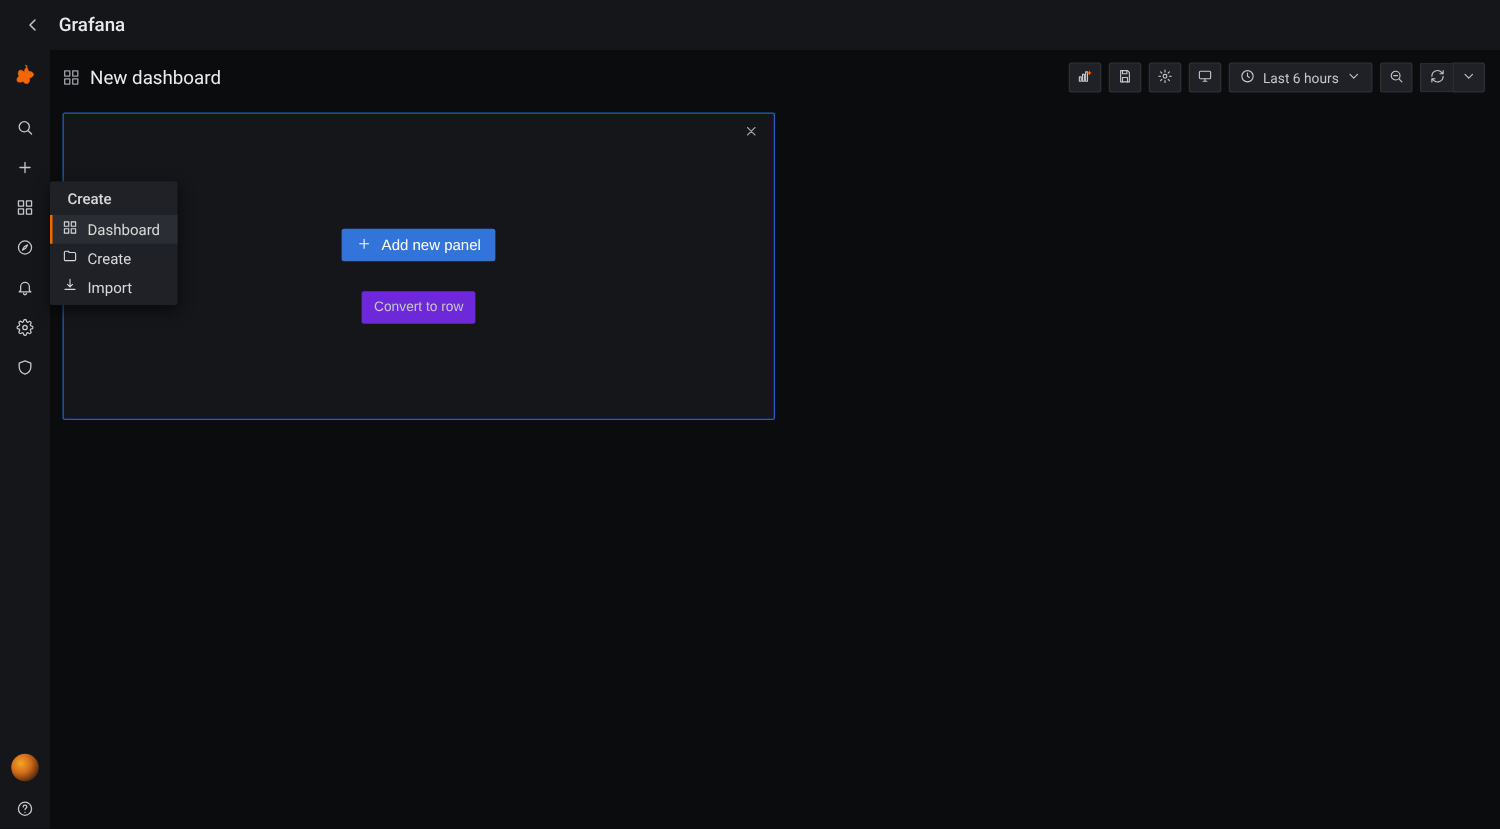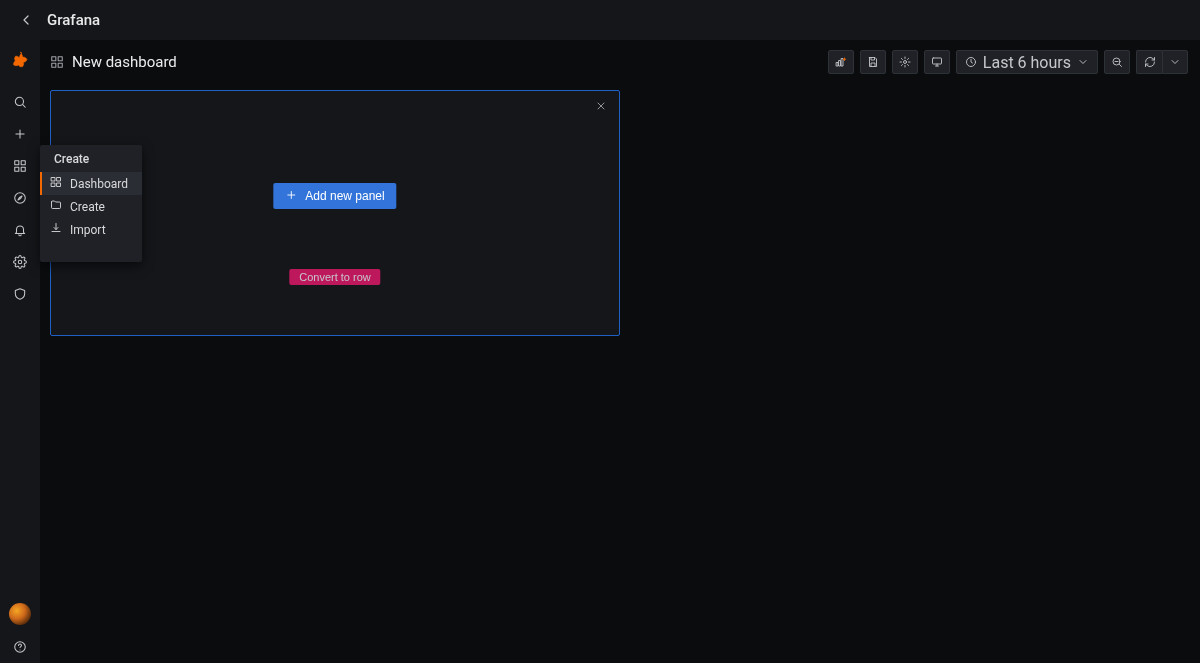--- a/index.html
+++ b/index.html
@@ -65,21 +65,21 @@
     display: flex; align-items: center; gap: 6px;
   }
   .btn {
     height: 24px; min-width: 26px;
     background: #1f2126;
     border: 1px solid #2c3235;
     border-radius: 2px;
     display: inline-flex; align-items: center; justify-content: center;
     padding: 0 6px; gap: 6px;
     color: #c7c7cb; cursor: pointer;
-    font-size: 16px;
+    font-size: 11px;
   }
   .btn-group { display:inline-flex; }
   .btn-group .btn { border-radius: 0; border-right-width: 0; }
   .btn-group .btn:first-child { border-top-left-radius: 2px; border-bottom-left-radius: 2px; }
   .btn-group .btn:last-child  { border-top-right-radius: 2px; border-bottom-right-radius: 2px; border-right-width:1px; }
 
   
   .panel-placeholder {
     position: absolute; top: 90px; left: 50px;
     width: 570px; height: 246px;
@@ -99,33 +99,33 @@
   }
   .add-panel-btn {
     background: #3274d9;
     color: #fff;
     border: none; border-radius: 2px;
     height: 26px; padding: 0 12px;
     display: inline-flex; align-items: center; gap: 8px;
     font-size: 12px; font-weight: 500; cursor: pointer;
   }
   .convert-row-btn {
-    background: #be185d; color: #c7c7cb;
+    background: #6d28d9; color: #c7c7cb;
     border: none; border-radius: 2px;
-    height: 16px; padding: 0 10px; font-size: 11px; cursor: pointer; margin-top: 36px;
+    height: 26px; padding: 0 10px; font-size: 11px; cursor: pointer;
   }
 
   
   .flyout {
     position: absolute; top: 145px; left: 40px;
     width: 102px;
     background: #1f2126;
     border-radius: 2px;
     box-shadow: 0 4px 12px rgba(0,0,0,0.6);
-    padding-bottom: 21px;
+    padding-bottom: 3px;
     z-index: 50;
   }
   .flyout .fly-title {
     padding: 7px 12px 6px 14px;
     color: #d8d9da; font-size: 12px; font-weight: 500;
   }
   .flyout .fly-item {
     display:flex; align-items:center; gap: 8px;
     padding: 4px 10px;
     font-size: 12px; color: #d8d9da; cursor: pointer;

